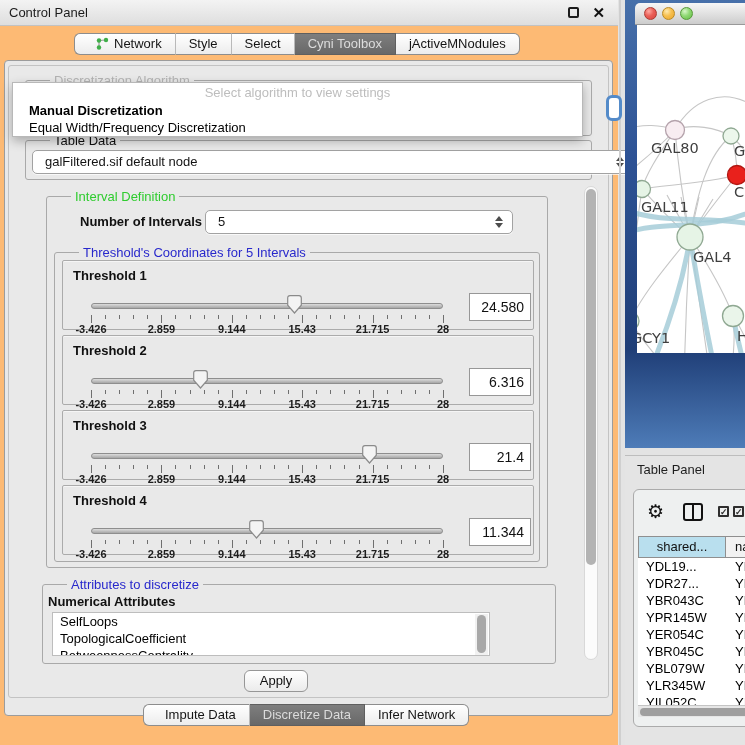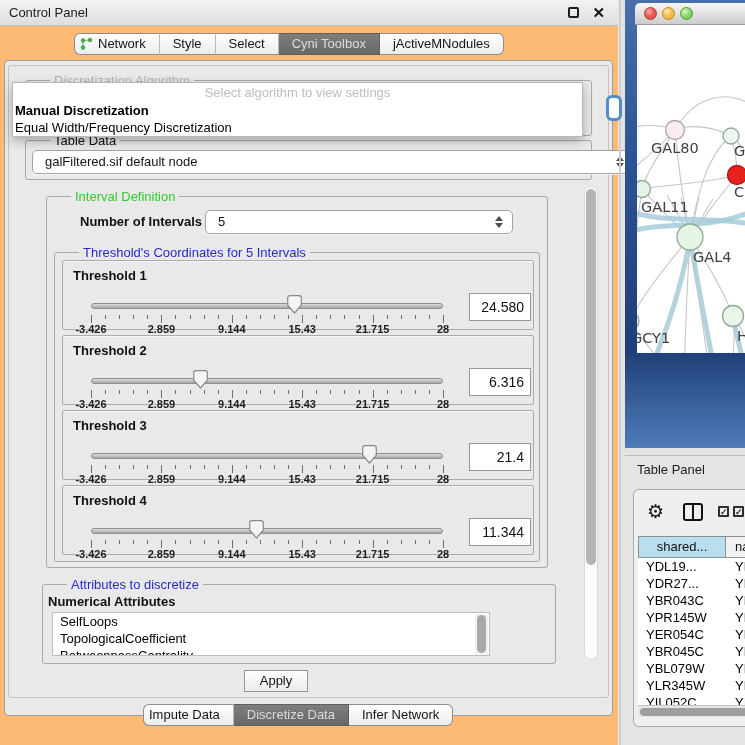--- a/index.html
+++ b/index.html
@@ -18,21 +18,21 @@
   .cp-titlebar { position:absolute; left:0; top:0; width:100%; height:26px;
     background:linear-gradient(#f3f3f3,#dedede); border-bottom:1px solid #c2c2c2; }
   .cp-title { position:absolute; left:9px; top:5px; font-size:13px; color:#1b1b1b; }
   .wb-restore { position:absolute; right:39px; top:7px; width:11px; height:11px; border:2px solid #1c1c1c; border-radius:2px; background:transparent; }
   .wb-close { position:absolute; right:13px; top:4px; font-size:15px; font-weight:bold; color:#111; line-height:17px; }
 
   
   .tabbar { position:absolute; top:33px; left:74px; height:22px; display:flex; }
   .tab { background:linear-gradient(#ffffff,#ececec); border-top:1px solid #8d8d8d; border-bottom:1px solid #8d8d8d;
     border-right:1px solid #b9b9b9; padding:0 13px; font-size:13px; line-height:20px; color:#141414; white-space:nowrap; }
-  .tab.first { border-left:1px solid #8d8d8d; border-radius:6px 0 0 6px; display:flex; align-items:center; gap:5px; padding-left:5px; }
+  .tab.first { border-left:1px solid #8d8d8d; border-radius:6px 0 0 6px; display:flex; align-items:center; gap:5px; padding-left:21px; }
   .tab.last { border-radius:0 6px 6px 0; border-right:1px solid #8d8d8d; }
   .tab.selected { background:linear-gradient(#7e7e7e,#686868); color:#dcdcdc; border-color:#5f5f5f; }
   .net-icon { display:inline-block; width:13px; height:14px; }
 
   
   .main-panel { position:absolute; left:4px; top:60px; width:609px; height:656px;
     border:1px solid #9c9c9c; border-radius:4px; background:#e9e9e9; }
   .inner-panel { position:absolute; left:8px; top:65px; width:601px; height:633px;
     border:1px solid #c3c3c3; border-radius:3px; background:#e9e9e9; }
 
@@ -47,21 +47,21 @@
   .combo { position:absolute; background:#ffffff; border:1px solid #a2a2a2; border-radius:5px; height:24px; box-shadow:0 1px 0 rgba(255,255,255,.7); }
   .combo .val { position:absolute; left:12px; top:0; line-height:22px; font-size:13px; color:#141414; white-space:nowrap; }
   .combo .spin { position:absolute; right:9px; top:50%; transform:translateY(-50%); display:flex; flex-direction:column; gap:2px; }
   .arr-up   { width:0; height:0; border-left:4px solid transparent; border-right:4px solid transparent; border-bottom:5px solid #4d4d4d; }
   .arr-down { width:0; height:0; border-left:4px solid transparent; border-right:4px solid transparent; border-top:5px solid #4d4d4d; }
 
   
   .algo-popup { position:absolute; left:12px; top:82px; width:571px; height:55px; background:#fff;
     border:1px solid #b8b8b8; box-shadow:0 4px 10px rgba(0,0,0,.28); z-index:30; }
   .algo-placeholder { height:19px; text-align:center; font-size:13px; color:#bdbdbd; line-height:20px; }
-  .algo-item { font-size:13px; line-height:17px; padding-left:2px; color:#000; }
+  .algo-item { font-size:13px; line-height:17px; padding-left:16px; color:#000; }
   .algo-item.bold { font-weight:bold; }
   .focus-peek { position:absolute; left:606px; top:95px; width:16px; height:26px; background:#fff;
     border:3px solid #548bc9; border-radius:6px; z-index:5; }
 
   
   .bold-label { position:absolute; font-size:13px; font-weight:bold; color:#111; white-space:nowrap; }
 
   
   .v-scroll { position:absolute; left:584px; top:186px; width:14px; height:474px;
     background:#fbfbfb; border:1px solid #d8d8d8; border-radius:7px; }
@@ -81,21 +81,21 @@
 
   
   .attr-list { position:absolute; left:52px; top:612px; width:438px; height:44px; background:#fff;
     border:1px solid #bdbdbd; overflow:hidden; }
   .attr-item { font-size:13px; line-height:17px; padding-left:7px; color:#000; white-space:nowrap; }
   .list-scroll { position:absolute; right:1px; top:1px; width:13px; height:42px; background:#f1f1f1; }
   .list-thumb { position:absolute; left:2px; top:1px; width:9px; height:38px; background:#a8a8a8; border-radius:5px; }
 
   
   .apply-btn { position:absolute; left:244px; top:670px; width:64px; height:22px;
-    background:linear-gradient(#ffffff,#ebebeb); border:1px solid #969696; border-radius:0;
+    background:linear-gradient(#ffffff,#ebebeb); border:1px solid #969696; border-radius:6px;
     font-size:13px; color:#111; text-align:center; line-height:20px; }
 
   
   .bottom-tabbar { position:absolute; top:704px; left:143px; height:22px; display:flex; z-index:10; }
 
   
   .divider { position:absolute; left:619px; top:0; width:2px; height:745px; background:#cfcfcf; }
 
   
   #network-window { position:absolute; left:625px; top:0; width:120px; height:448px;

